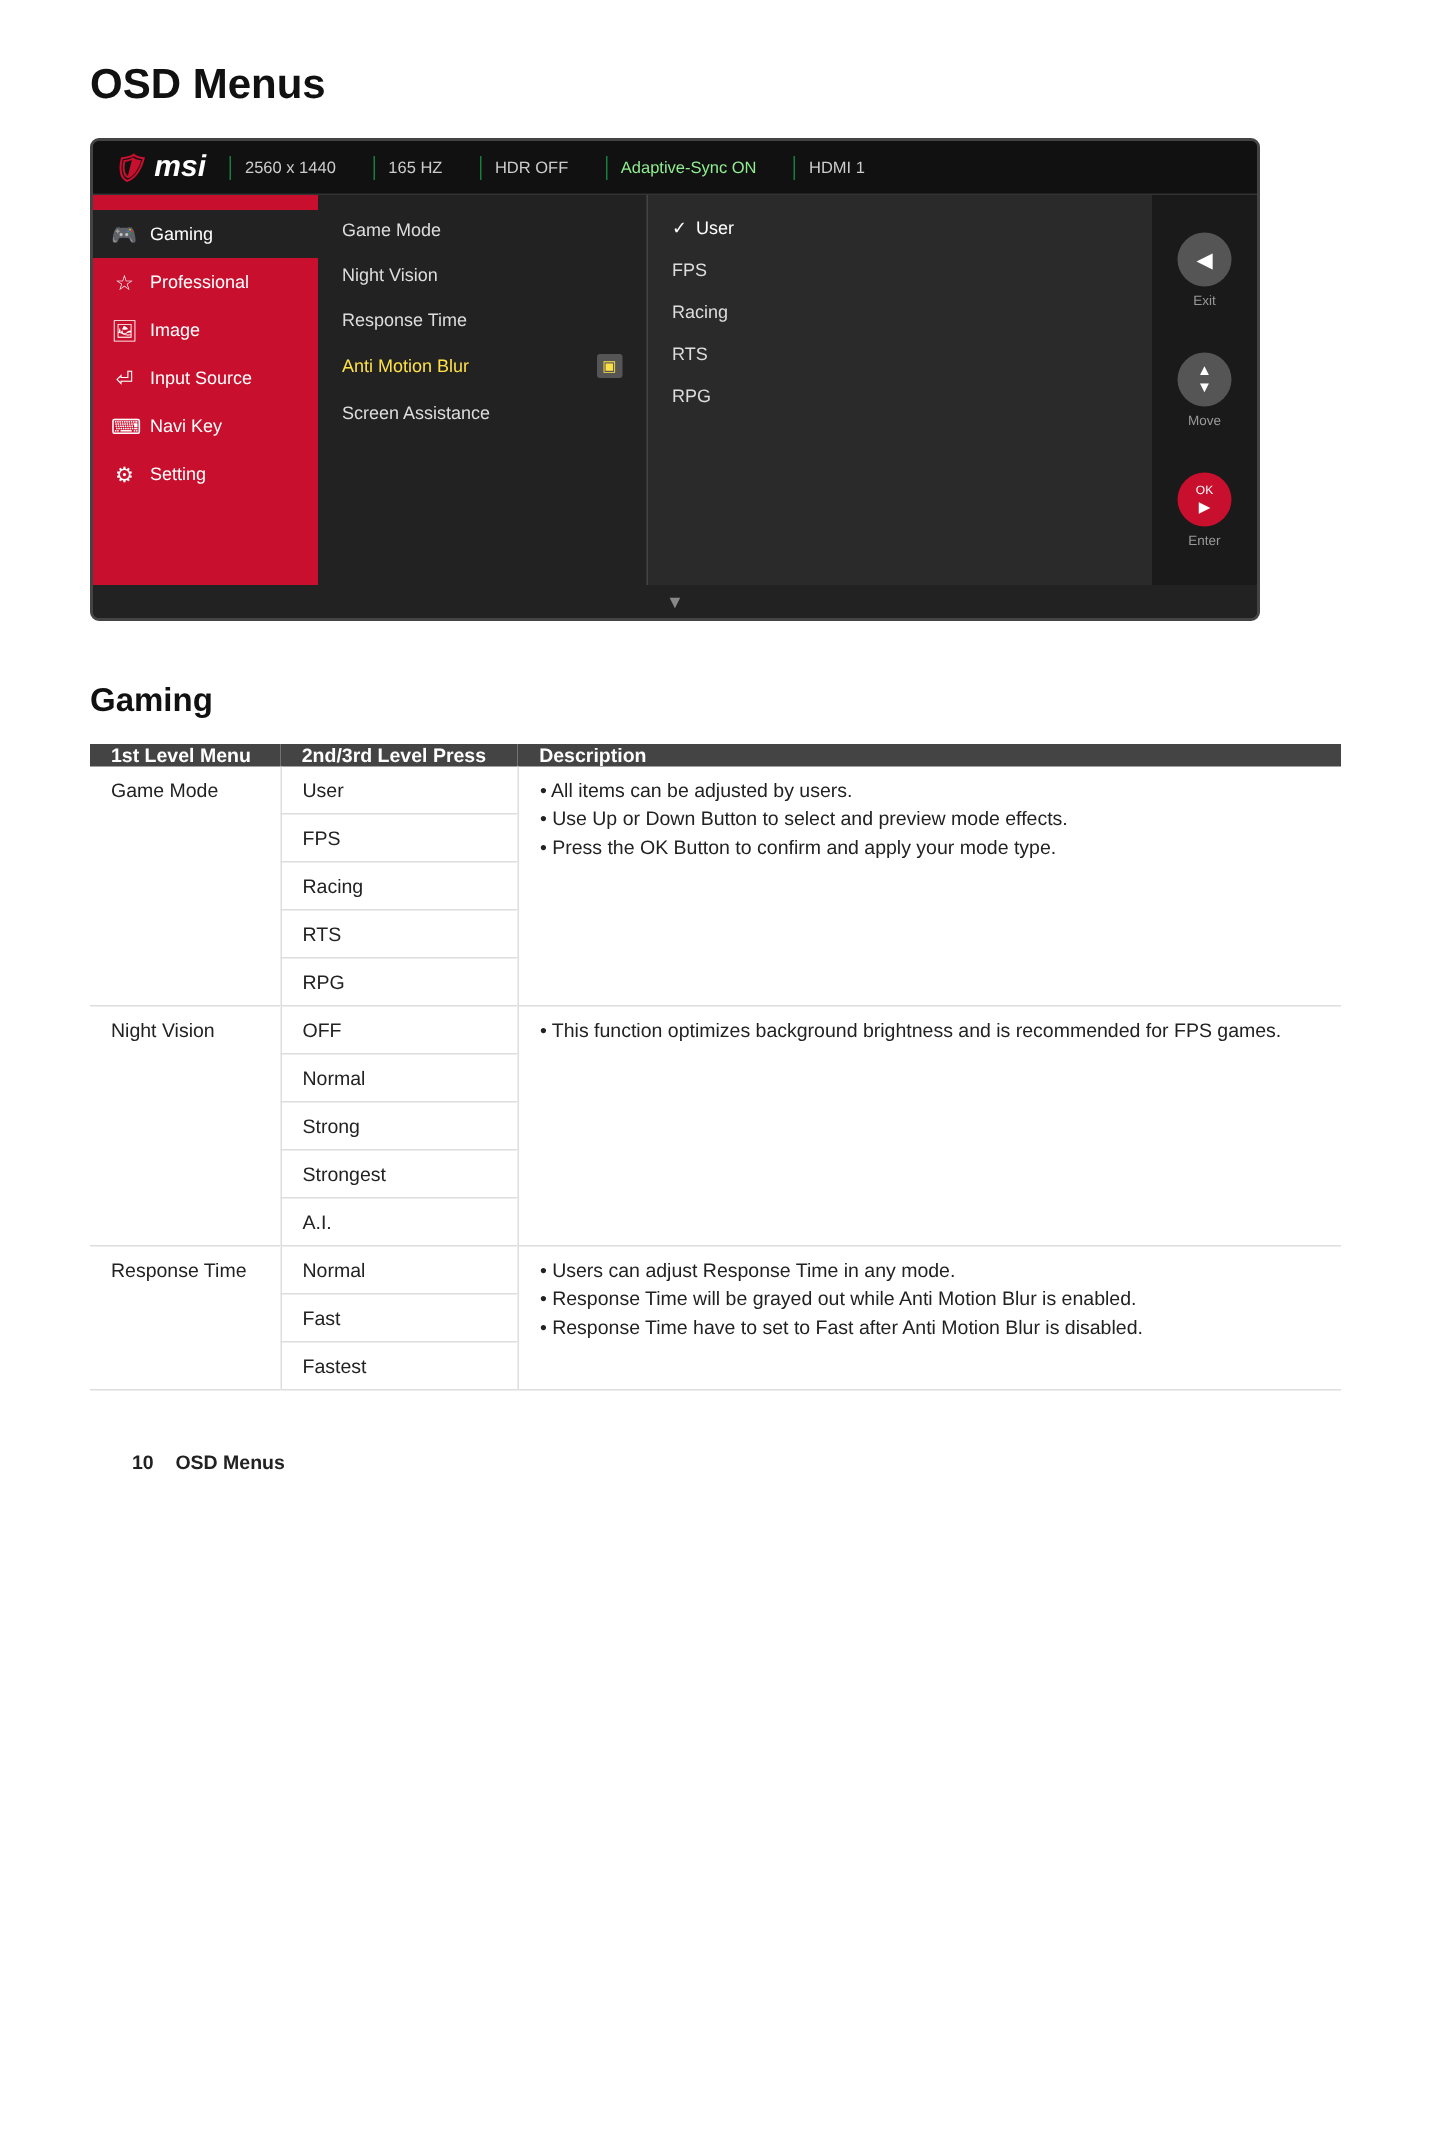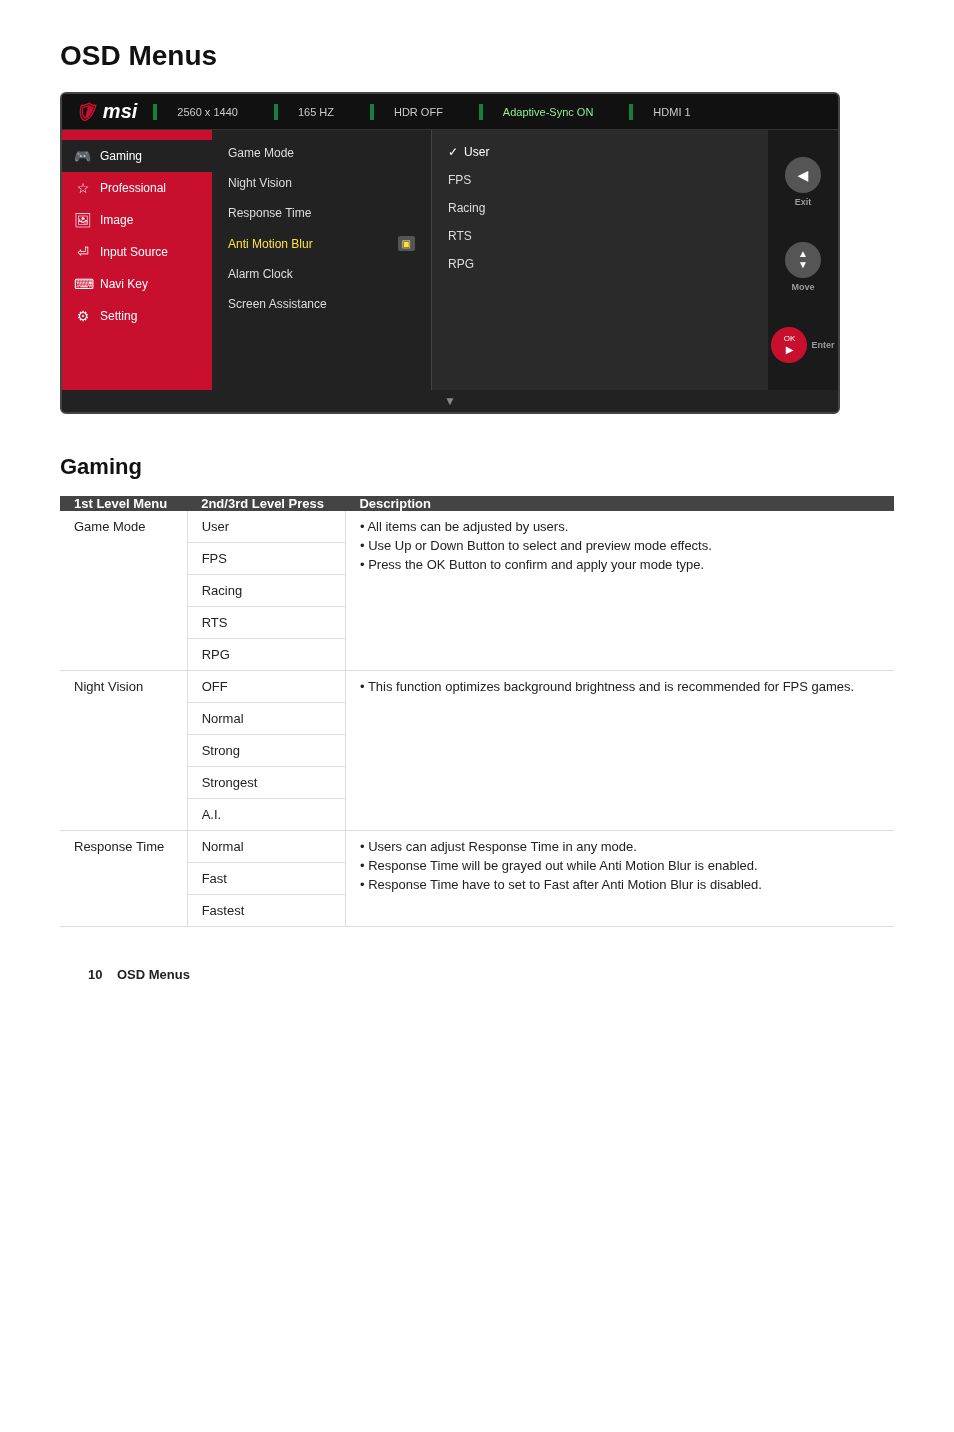--- a/index.html
+++ b/index.html
@@ -49,22 +49,22 @@
       gap: 4px;
     }
     .osd-logo-shield {
       color: #c8102e;
       font-size: 18px;
       margin-right: 2px;
     }
     .osd-status-item {
       color: #ccc;
       font-size: 11px;
-      padding: 2px 20px;
-      border-left: 4px solid #15803d;
+      padding: 2px 9px;
+      border-left: 1px solid #15803d;
     }
     .osd-status-highlight {
       color: #90ee90;
     }
 
     
     .osd-main {
       display: flex;
       height: 260px;
     }
@@ -163,21 +163,20 @@
       justify-content: center;
       color: #fff;
       font-size: 10px;
       flex-direction: column;
       gap: 1px;
     }
     .osd-btn-label {
       color: #999;
       font-size: 9px;
       text-align: right;
-      font-weight: bold;
     }
 
     
     .osd-bottom {
       background: #222;
       text-align: center;
       padding: 4px;
       color: #888;
       font-size: 12px;
     }
@@ -297,23 +296,20 @@
         <span>Night Vision</span>
       </div>
       <div class="osd-menu-item">
         <span>Response Time</span>
       </div>
       <div class="osd-menu-item disabled">
         <span>Anti Motion Blur</span>
         <span class="mini-icon">▣</span>
       </div>
       <div class="osd-menu-item">
-        <span>Alarm Clock</span>
-      </div>
-      <div class="osd-menu-item">
         <span>Screen Assistance</span>
       </div>
     </div>
 
     <div class="osd-submenu">
       <div class="osd-submenu-item selected">
         <span class="checkmark">✓</span>
         <span>User</span>
       </div>
       <div class="osd-submenu-item">
@@ -337,21 +333,21 @@
         </div>
         <div class="osd-btn-label">Exit</div>
       </div>
       <div style="display:flex;flex-direction:column;align-items:center;gap:4px;">
         <div class="osd-btn" style="background:#555;font-size:9px;">
           <span style="font-size:10px;line-height:1;">▲</span>
           <span style="font-size:10px;line-height:1;">▼</span>
         </div>
         <div class="osd-btn-label">Move</div>
       </div>
-      <div style="display:flex;flex-direction:row;align-items:center;gap:4px;">
+      <div style="display:flex;flex-direction:column;align-items:center;gap:4px;">
         <div class="osd-btn" style="background:#c8102e;font-size:8px;">
           <span>OK</span>
           <span style="font-size:10px;">▶</span>
         </div>
         <div class="osd-btn-label">Enter</div>
       </div>
     </div>
   </div>
 
   <div class="osd-bottom">

